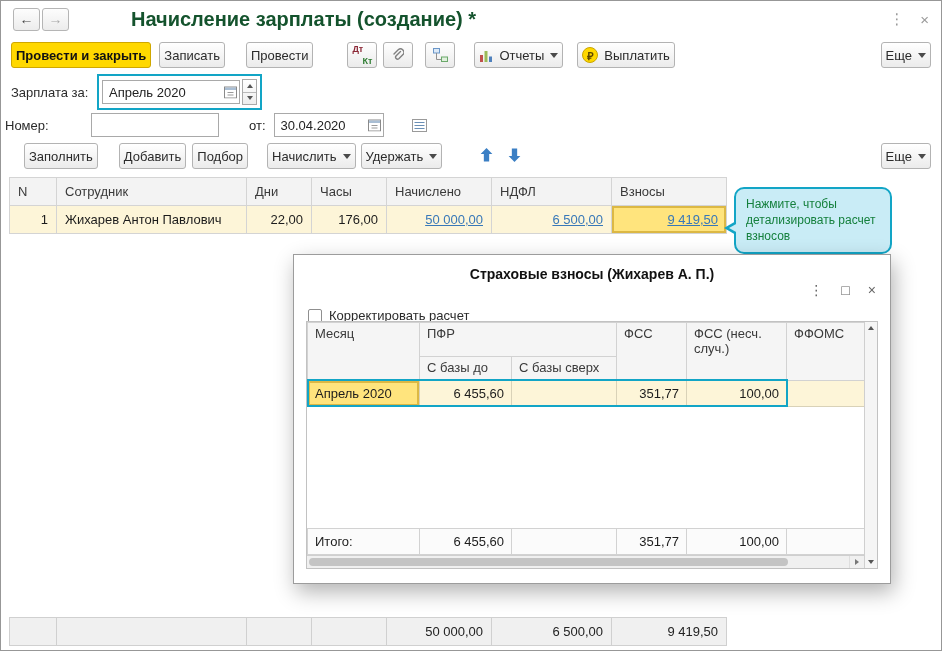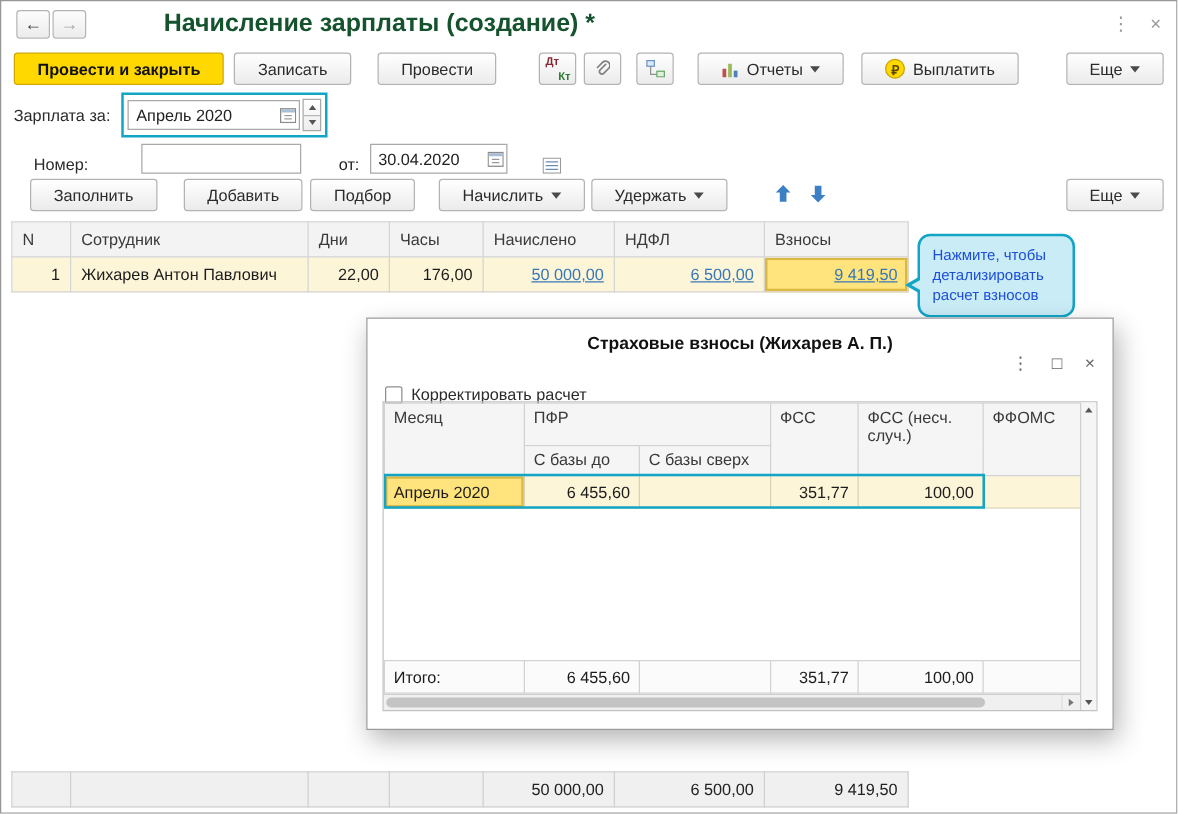--- a/index.html
+++ b/index.html
@@ -9,34 +9,34 @@
   
   .titlebar { position:absolute; top:0; left:0; right:0; height:36px; display:flex; align-items:center; padding:0 12px; }
   .navbtn { width:27px; height:23px; border:1px solid #b5b5b5; border-radius:3px; background:linear-gradient(#fdfdfd,#ececec); font-size:14px; color:#444; display:flex; align-items:center; justify-content:center; cursor:default; }
   .navbtn + .navbtn { margin-left:2px; color:#a8a8a8; }
   .page-title { margin-left:62px; font-size:20px; font-weight:bold; color:#14532d; }
   .tb-right { margin-left:auto; display:flex; align-items:center; gap:16px; color:#9a9a9a; font-size:15px; }
 
   
   .toolbar { position:absolute; top:39px; left:0; right:0; height:30px; display:flex; align-items:center; padding:0 10px; }
   .toolbar2 { position:absolute; top:142px; left:13px; right:0; height:30px; display:flex; padding:0 10px; }
-  .btn { display:inline-flex; align-items:center; justify-content:center; gap:6px; height:26px; padding:0 18px; border:1px solid #b3b3b3; border-radius:3px; background:linear-gradient(#ffffff,#ebebeb); font-size:13px; color:#2b2b2b; white-space:nowrap; cursor:default; }
+  .btn { display:inline-flex; align-items:center; justify-content:center; gap:6px; height:26px; padding:0 4px; border:1px solid #b3b3b3; border-radius:3px; background:linear-gradient(#ffffff,#ebebeb); font-size:13px; color:#2b2b2b; white-space:nowrap; cursor:default; }
   .btn-primary { background:#ffd800; border-color:#cfa700; font-weight:bold; color:#111; }
   .icon-btn { width:30px; padding:0; }
   .chev { width:0; height:0; border-left:4px solid transparent; border-right:4px solid transparent; border-top:5px solid #4a4a4a; display:inline-block; }
   .spacer { flex:1; }
   .dtkt { position:relative; width:20px; height:22px; }
   .dtkt .dt { position:absolute; top:0; left:0; font-size:9px; font-weight:bold; color:#8b2635; }
   .dtkt .kt { position:absolute; bottom:0; right:0; font-size:9px; font-weight:bold; color:#2e7d32; }
   .ruble { width:16px; height:16px; border-radius:50%; background:#ffd800; border:1px solid #c9a500; color:#5a4500; font-weight:bold; font-size:11px; display:inline-flex; align-items:center; justify-content:center; }
   .arrbtn { display:inline-flex; align-items:center; justify-content:center; width:24px; height:24px; cursor:default; }
 
   
   .row-salary { position:absolute; top:72px; left:0; right:0; height:38px; display:flex; align-items:center; padding:0 10px; }
-  .row-number { position:absolute; top:110px; left:0; right:0; height:28px; display:flex; align-items:flex-end; padding:0 26px; }
+  .row-number { position:absolute; top:110px; left:0; right:0; height:28px; display:flex; align-items:center; padding:0 4px; }
   .flabel { width:86px; color:#2b2b2b; }
   .salary-group { display:flex; align-items:center; border:2px solid #12a5c6; padding:3px; background:#fff; }
   .input-wrap { position:relative; display:inline-flex; align-items:center; }
   .tinput { height:24px; border:1px solid #a9a9a9; padding:0 22px 0 6px; font-size:13px; font-family:inherit; color:#222; background:#fff; }
   .tinput.noicon { padding-right:6px; }
   .cal-btn { position:absolute; right:3px; top:50%; transform:translateY(-50%); display:flex; cursor:default; }
   .spinner { width:15px; height:26px; margin-left:2px; border:1px solid #a9a9a9; background:linear-gradient(#fff,#ededed); display:flex; flex-direction:column; }
   .spinner span { flex:1; display:flex; align-items:center; justify-content:center; }
   .spinner span + span { border-top:1px solid #b9b9b9; }
   .tri-up { width:0; height:0; border-left:3px solid transparent; border-right:3px solid transparent; border-bottom:4px solid #555; }
@@ -50,21 +50,21 @@
   .grid td { border:1px solid #d4d4d4; height:28px; padding:0 8px; color:#1c1c1c; background:#fdf5d8; }
   .num { text-align:right; }
   .grid a, .footer-grid a { color:#3878b8; text-decoration:underline; cursor:pointer; }
   .cell-active { background:#ffe47d !important; box-shadow:inset 0 0 0 2px #dcb844; }
 
   
   .footer-grid { position:absolute; top:616px; left:8px; width:717px; border-collapse:collapse; table-layout:fixed; font-size:13px; }
   .footer-grid td { background:#f0f0f0; border:1px solid #d0d0d0; height:28px; padding:0 8px; color:#222; }
 
   
-  .callout { position:absolute; left:733px; top:186px; width:126px; background:#c9ecf6; border:2px solid #12a5c6; border-radius:10px; padding:7px 10px; font-size:12px; line-height:1.35; color:#1d4ed8; z-index:5; }
+  .callout { position:absolute; left:733px; top:186px; width:158px; background:#c9ecf6; border:2px solid #12a5c6; border-radius:10px; padding:7px 10px; font-size:12px; line-height:1.35; color:#15803d; z-index:5; }
   .callout::before { content:""; position:absolute; left:-12px; top:32px; border:7px solid transparent; border-right:12px solid #12a5c6; border-left:0; }
   .callout::after { content:""; position:absolute; left:-7px; top:34px; border:5px solid transparent; border-right:9px solid #c9ecf6; border-left:0; }
 
   
   .modal { position:absolute; left:292px; top:253px; width:598px; height:330px; background:#fff; border:1px solid #9c9c9c; box-shadow:3px 8px 20px rgba(0,0,0,.3); z-index:10; }
   .modal-title { display:flex; align-items:center; padding:11px 14px 5px 14px;flex-direction:column; }
   .modal-title .mt { font-size:14px; font-weight:bold; color:#111; }
   .mt-icons { margin-left:auto; display:flex; align-items:center; gap:18px; color:#666; font-size:14px; }
   .check-row { display:flex; align-items:center; gap:7px; padding:5px 14px 7px 14px; color:#2b2b2b; }
   .checkbox { width:14px; height:14px; border:1px solid #8f8f8f; border-radius:2px; background:#fff; }

